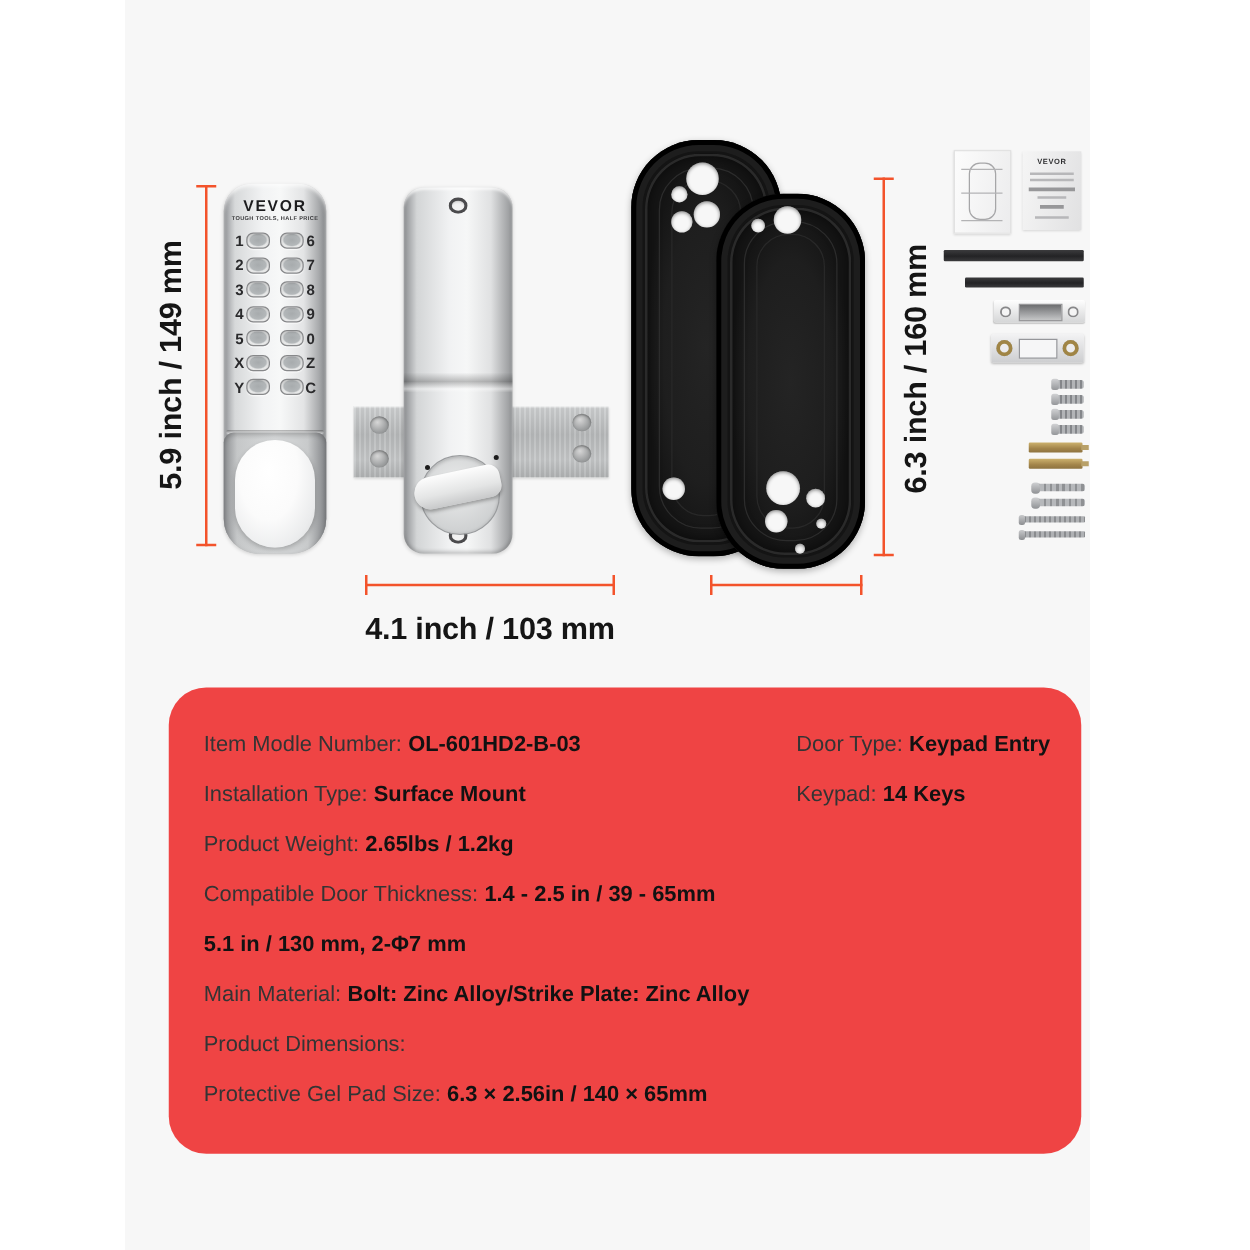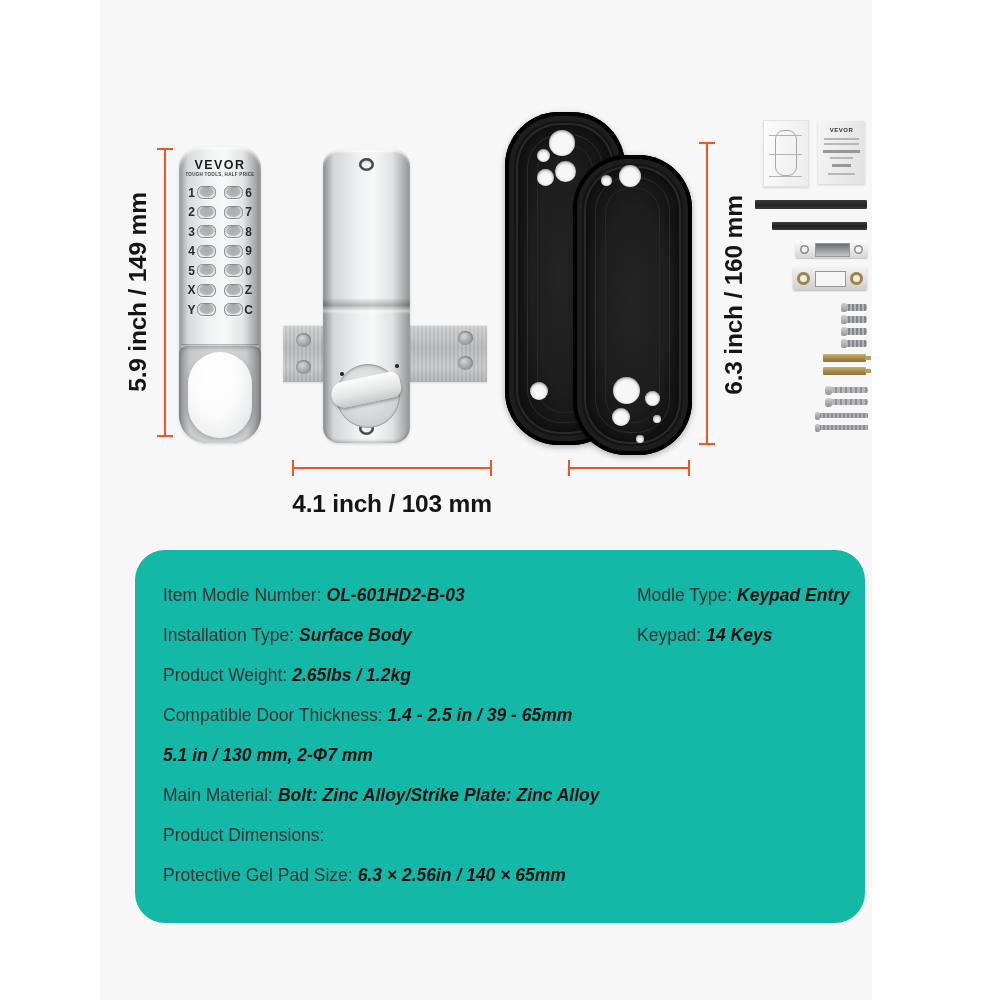--- a/index.html
+++ b/index.html
@@ -105,27 +105,27 @@
   .screw-m{width:41px;height:6px;border-radius:2px;
       background:repeating-linear-gradient(90deg,#b6b8bb 0 3px,#8f9194 3px 5px);}
   .screw-m::before{content:"";position:absolute;left:-2px;top:-1.5px;width:7px;height:9px;border-radius:3px;
       background:linear-gradient(180deg,#cfd0d2,#909295);}
   .screw-l{width:51px;height:5px;border-radius:1px;
       background:repeating-linear-gradient(90deg,#afb1b4 0 2px,#8a8c8f 2px 4px);}
   .screw-l::before{content:"";position:absolute;left:-2px;top:-1.5px;width:5px;height:8px;border-radius:2px;
       background:linear-gradient(180deg,#c9cacc,#8c8e91);}
 
   
-  .spec{left:135px;top:550px;width:730px;height:373px;background:#14b8a6;border-radius:30px;}
+  .spec{left:135px;top:550px;width:730px;height:373px;background:#ef4444;border-radius:30px;}
   .spec-col{position:absolute;top:25px;}
   .spec-col.left{left:28px;}
   .spec-col.right{left:502px;}
   .spec-row{height:40px;display:flex;align-items:center;white-space:nowrap;font-size:17.5px;color:#343434;}
   .spec-label{margin-right:5px;}
-  .spec-value{font-weight:bold;color:#121212;font-style:italic;}
+  .spec-value{font-weight:bold;color:#121212;}
 </style>
 </head>
 <body>
 
 <div class="page" style="--accent:#F3532B">
   <div class="abs stage"></div>
 
   <div class="abs bolt-bar">
     <div class="rivet" style="left:13px;top:8px;"></div>
     <div class="rivet" style="left:13px;top:35px;"></div>
@@ -313,21 +313,21 @@
   <div class="abs screw-l" style="left:817px;top:425px;"></div>
 
   <div class="abs spec">
     <div class="spec-col left">
       <div class="spec-row">
         <span class="spec-label">Item Modle Number:</span>
         <span class="spec-value">OL-601HD2-B-03</span>
       </div>
       <div class="spec-row">
         <span class="spec-label">Installation Type:</span>
-        <span class="spec-value">Surface Body</span>
+        <span class="spec-value">Surface Mount</span>
       </div>
       <div class="spec-row">
         <span class="spec-label">Product Weight:</span>
         <span class="spec-value">2.65lbs / 1.2kg</span>
       </div>
       <div class="spec-row">
         <span class="spec-label">Compatible Door Thickness:</span>
         <span class="spec-value">1.4 - 2.5 in / 39 - 65mm</span>
       </div>
       <div class="spec-row">
@@ -340,21 +340,21 @@
       <div class="spec-row">
         <span class="spec-label">Product Dimensions:</span>
       </div>
       <div class="spec-row">
         <span class="spec-label">Protective Gel Pad Size:</span>
         <span class="spec-value">6.3 × 2.56in / 140 × 65mm</span>
       </div>
     </div>
     <div class="spec-col right">
       <div class="spec-row">
-        <span class="spec-label">Modle Type:</span>
+        <span class="spec-label">Door Type:</span>
         <span class="spec-value">Keypad Entry</span>
       </div>
       <div class="spec-row">
         <span class="spec-label">Keypad:</span>
         <span class="spec-value">14 Keys</span>
       </div>
     </div>
   </div>
 </div>
 

